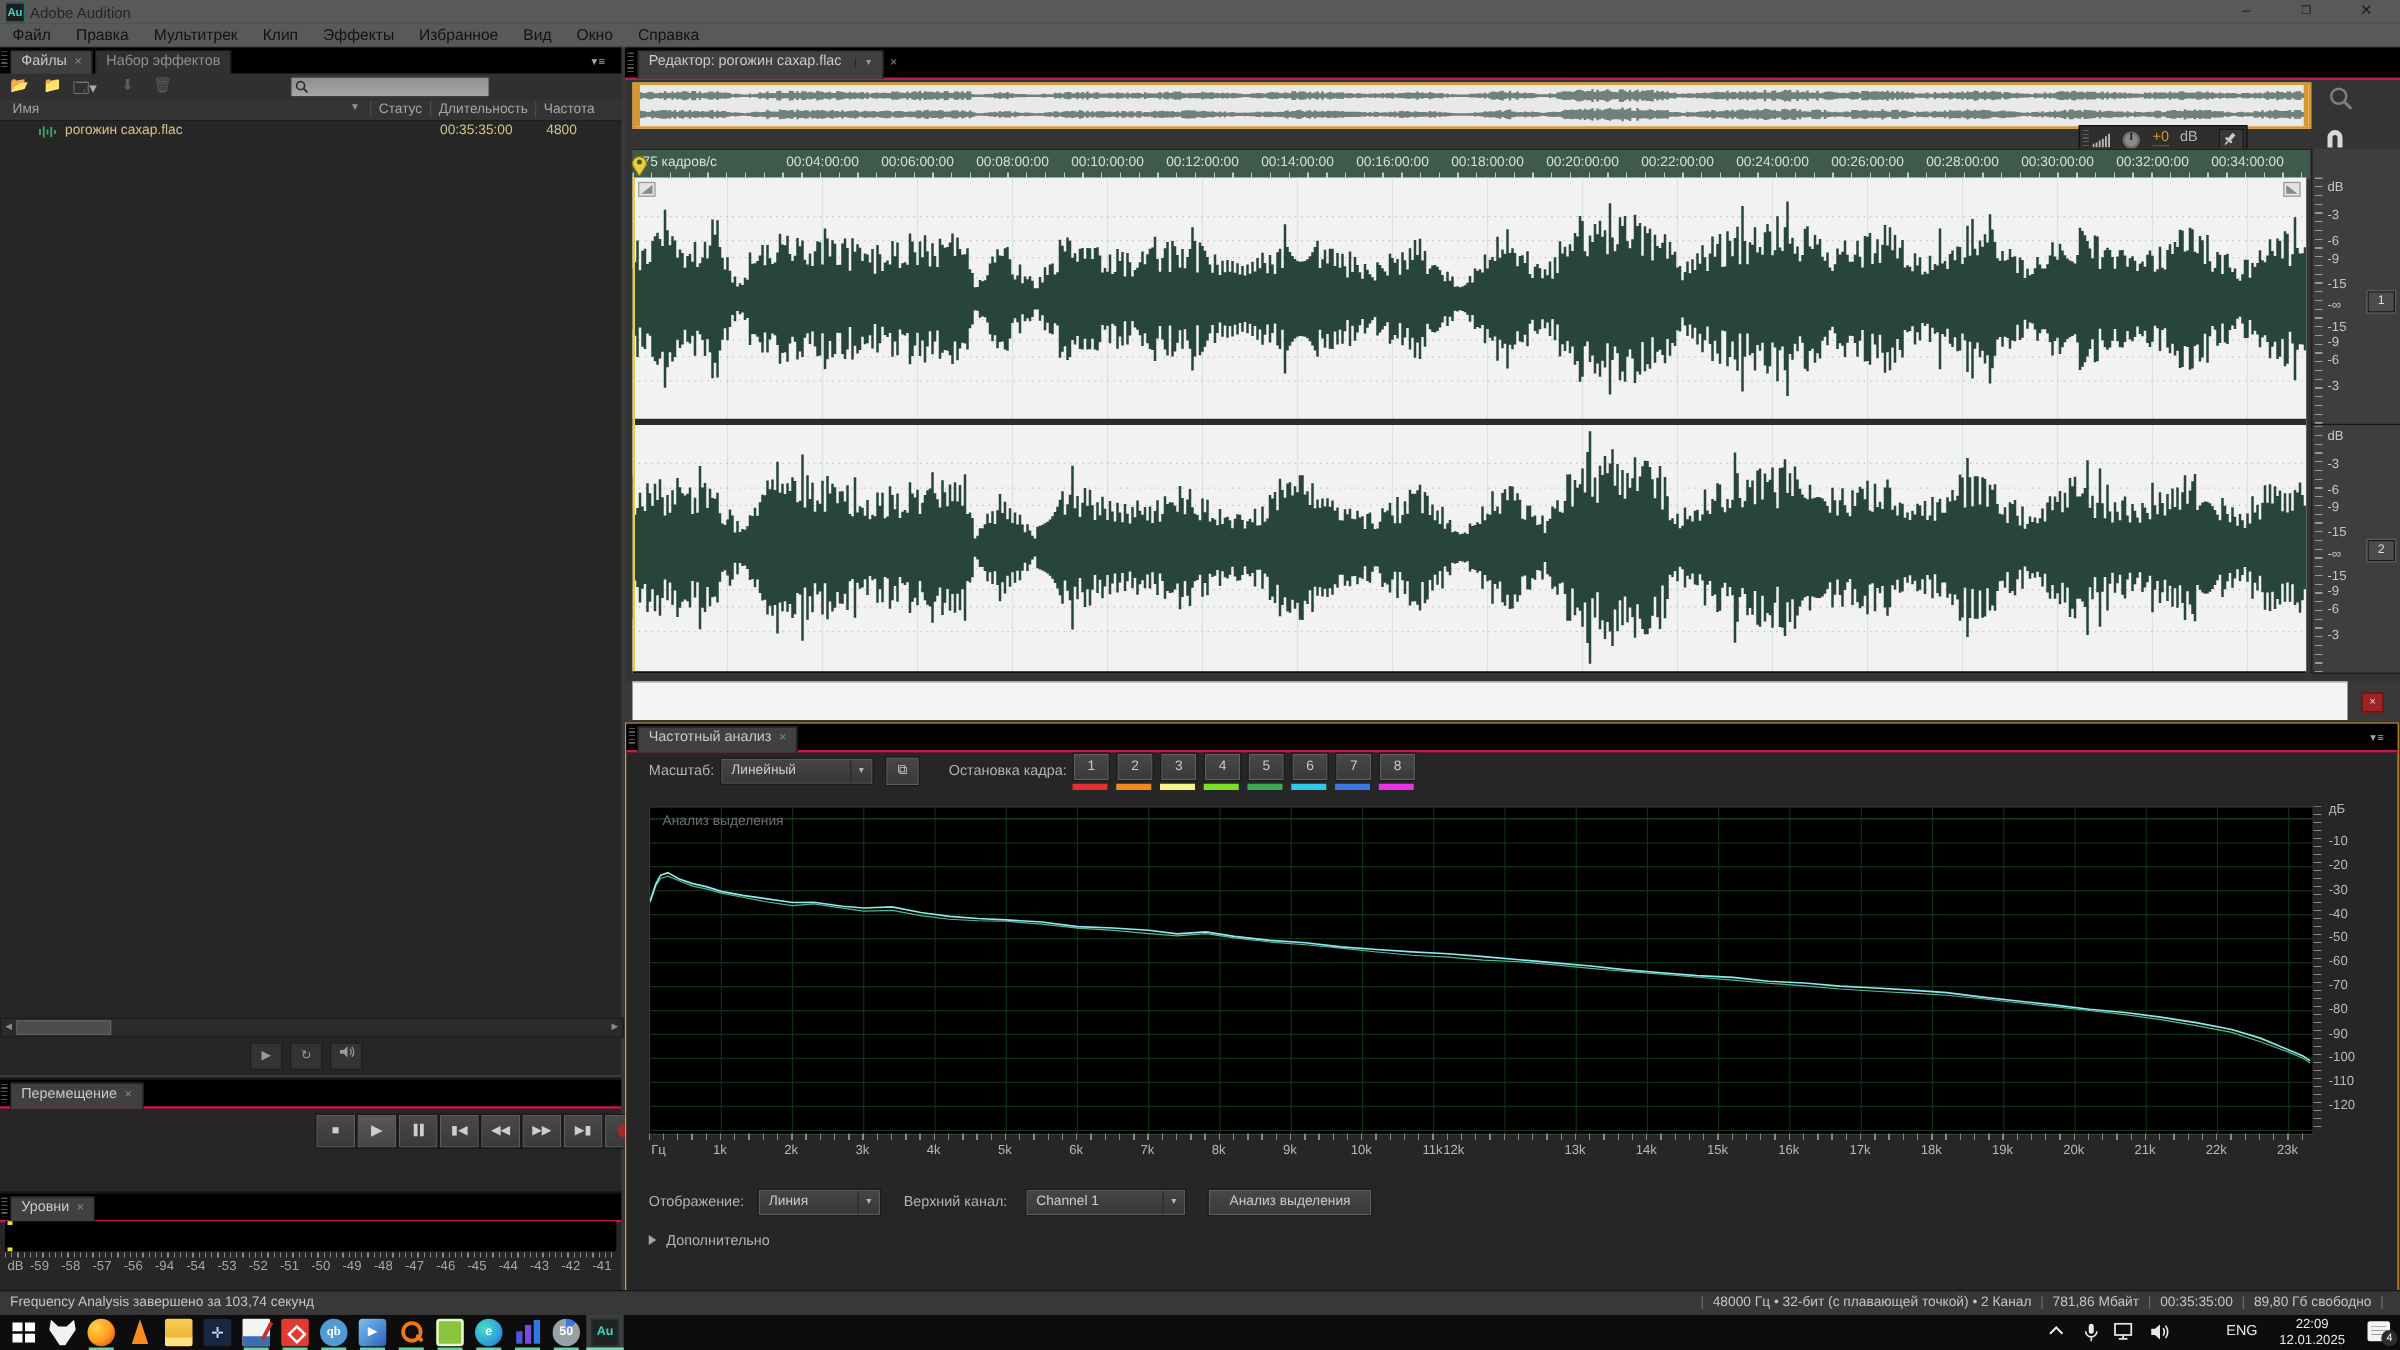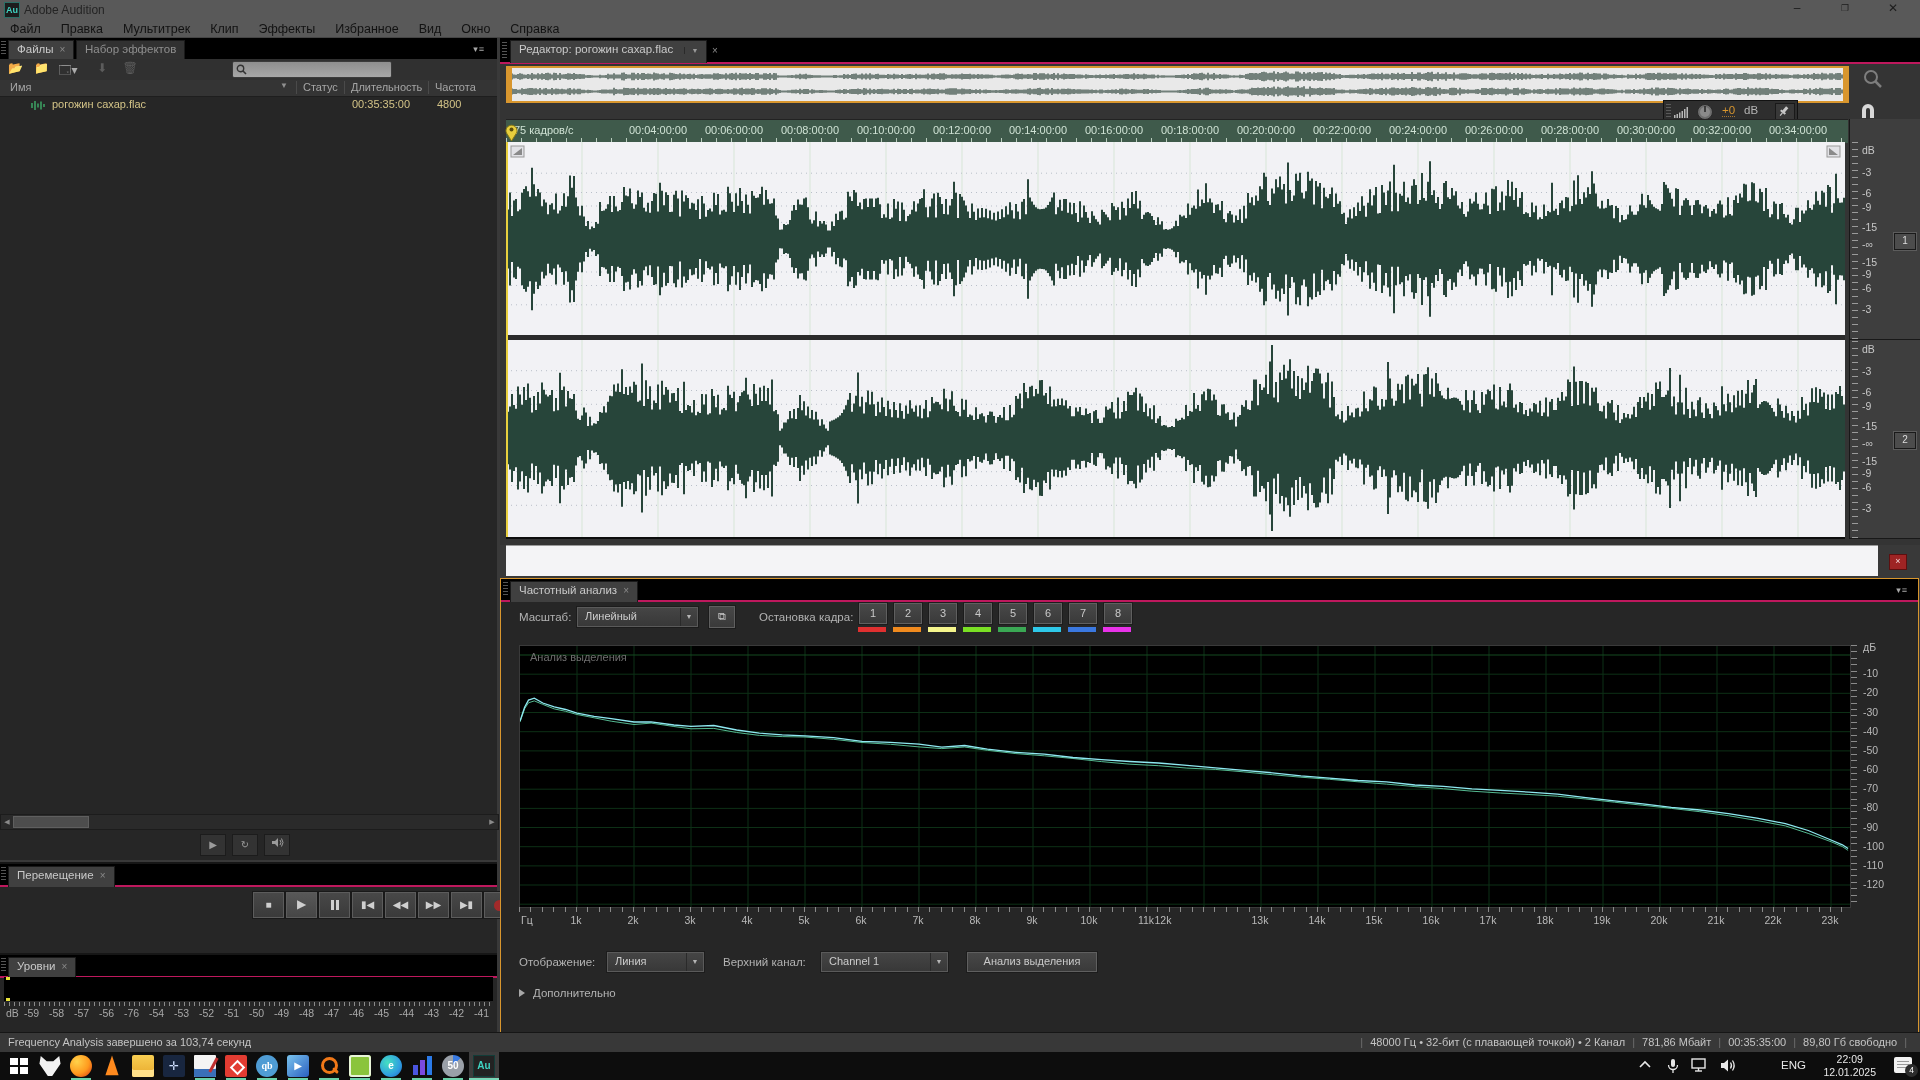--- a/index.html
+++ b/index.html
@@ -270,21 +270,21 @@
         <i style="top:0"></i>
         <i style="bottom:0"></i>
       </div>
     <div id="meter-ticks"></div>
     <div id="meter-labels">
         <span style="left: 6px;">dB</span>
         <span style="left: 24px;">-59</span>
         <span style="left: 49px;">-58</span>
         <span style="left: 74px;">-57</span>
         <span style="left: 99px;">-56</span>
-        <span style="left: 124px;">-76</span>
+        <span style="left: 124px;">-94</span>
         <span style="left: 149px;">-54</span>
         <span style="left: 174px;">-53</span>
         <span style="left: 199px;">-52</span>
         <span style="left: 224px;">-51</span>
         <span style="left: 249px;">-50</span>
         <span style="left: 274px;">-49</span>
         <span style="left: 299px;">-48</span>
         <span style="left: 324px;">-47</span>
         <span style="left: 349px;">-46</span>
         <span style="left: 374px;">-45</span>

